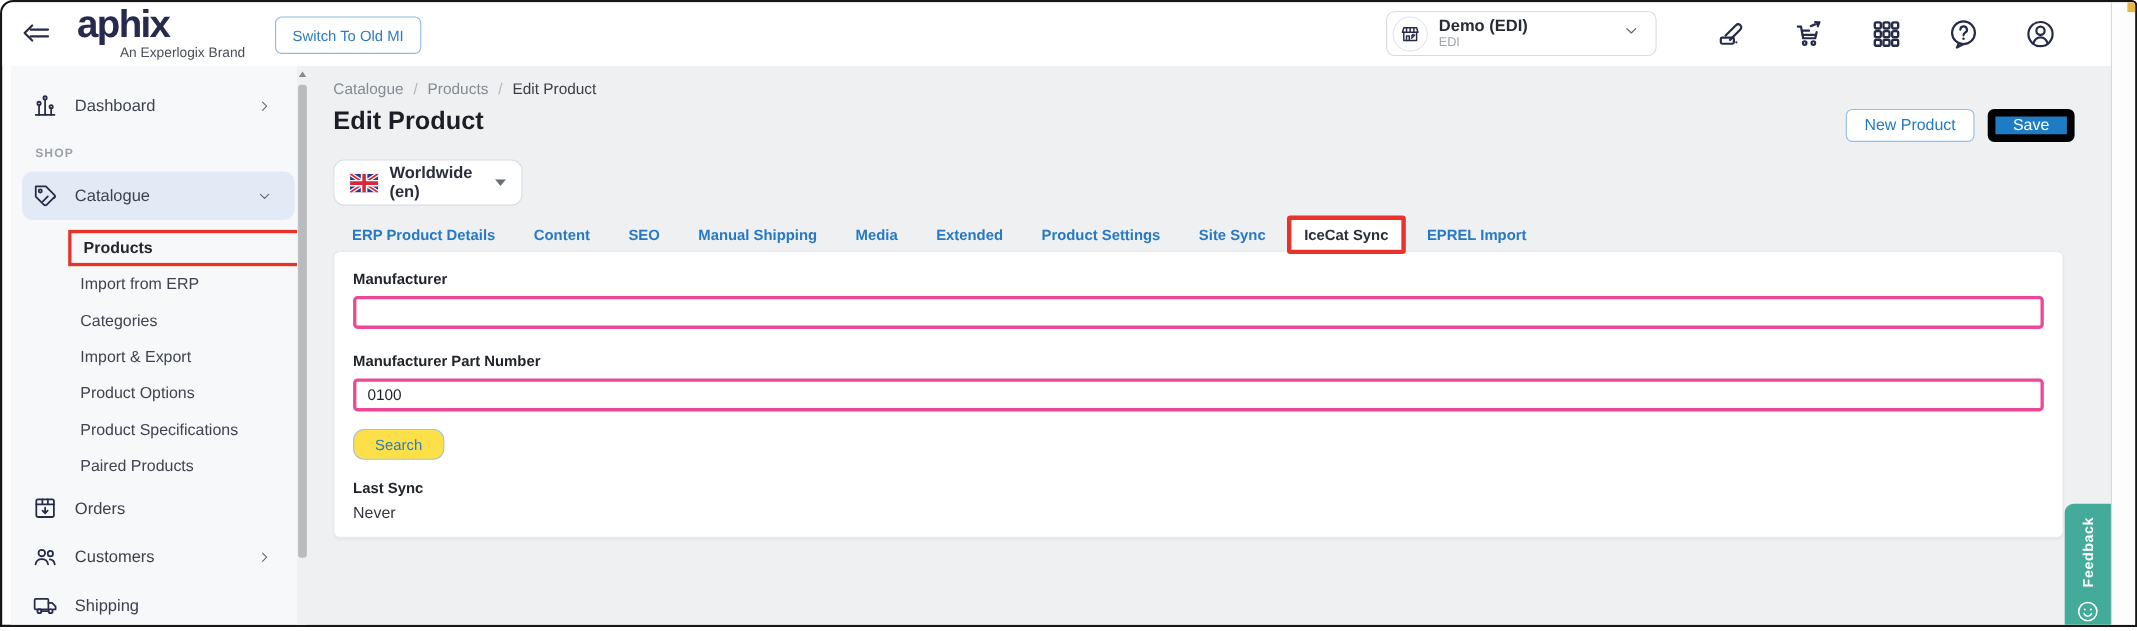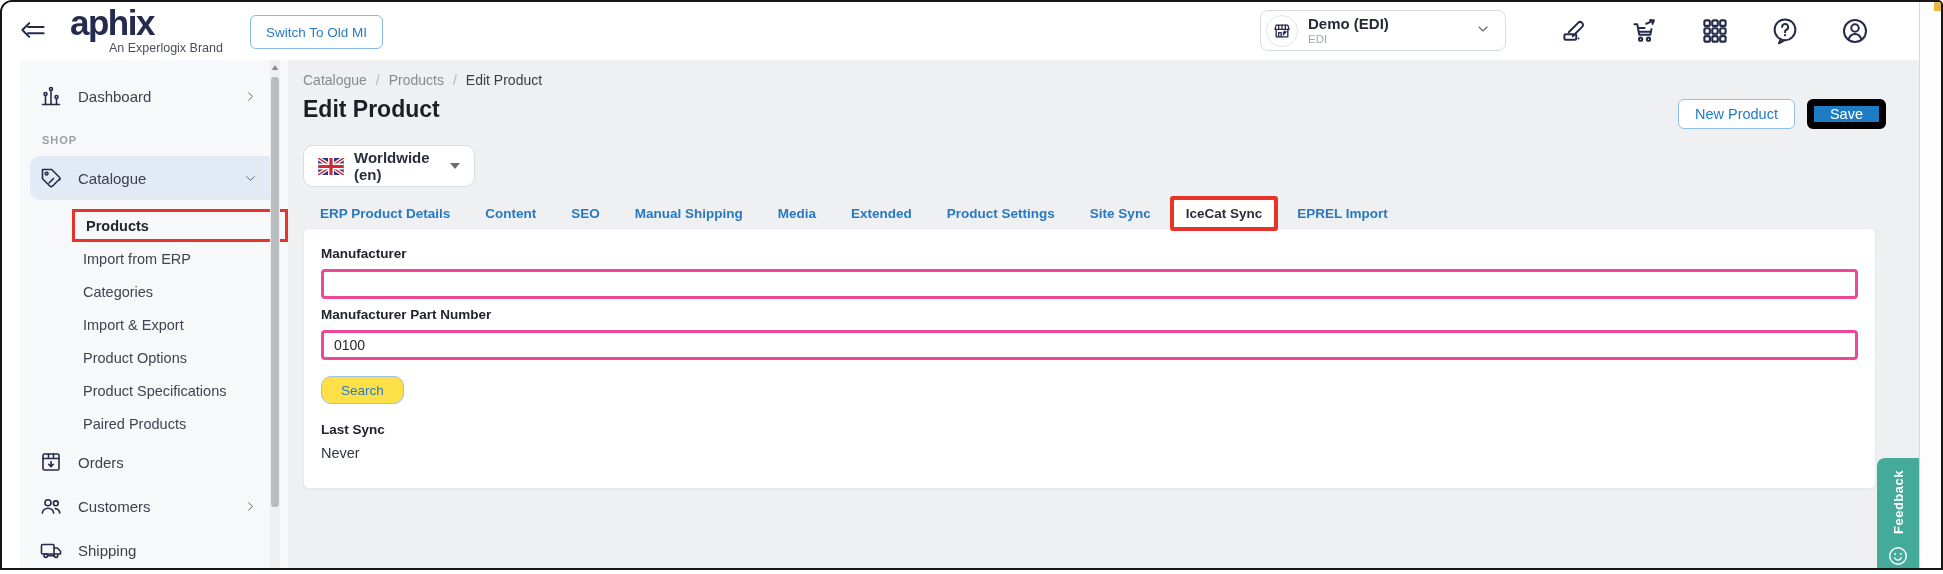--- a/index.html
+++ b/index.html
@@ -19,21 +19,21 @@
   .acct-text{display:flex;flex-direction:column;line-height:1.15;}
   .acct-title{font-size:15px;color:#262a33;font-weight:600;}
   .acct-sub{font-size:11.5px;color:#a0a6ad;}
   .acct-chev{margin-left:auto;color:#5f6670;}
   .acct-chev svg{width:16px;height:16px;}
   .hicons{position:absolute;left:1558px;top:0;height:58px;display:flex;align-items:center;gap:40px;color:#262b49;}
   .hicon{width:30px;height:30px;cursor:pointer;}
   .hicon svg{width:30px;height:30px;}
 
   
-  .sidebar{position:absolute;left:18px;top:58px;width:268px;bottom:0;background:#f7f8f9;z-index:2;}
+  .sidebar{position:absolute;left:8px;top:58px;width:268px;bottom:0;background:#f7f8f9;z-index:2;}
   .ssection{height:32px;margin-top:6px;display:flex;align-items:center;padding-left:22px;font-size:11px;letter-spacing:1px;color:#9ba1ab;font-weight:600;}
   .srow{display:flex;align-items:center;cursor:pointer;color:#3c414d;font-size:15px;}
   .srow.item{height:44px;margin:0 10px;padding:0 14px 0 8px;border-radius:10px;}
   .srow.item:first-child{margin-top:14px;}
   .srow.item.active{background:#e2ebf5;}
   .sicon{width:26px;height:26px;margin-right:14px;color:#262b49;display:flex;align-items:center;justify-content:center;flex:0 0 auto;}
   .sicon svg{width:24px;height:24px;}
   .schev{margin-left:auto;margin-right:6px;color:#5f6670;display:flex;}
   .schev svg{width:15px;height:15px;}
   .srow.child{height:33px;padding-left:63px;font-size:14.5px;color:#3f4450;}
@@ -63,21 +63,21 @@
   .lang-caret svg{width:10px;height:6px;}
 
   .tab-bar{position:absolute;left:40px;top:138px;height:31px;display:flex;gap:35px;align-items:center;z-index:2;}
   .tab{font-size:13.5px;font-weight:600;color:#2779c4;cursor:pointer;line-height:31px;height:31px;}
   .tab.active{position:relative;background:#fff;color:#2b2f38;padding:0 12px;margin:0 -12px;border-radius:6px 6px 0 0;}
   .red-frame{position:absolute;inset:-2px -4px;border:4px solid #e8332a;border-radius:3px;pointer-events:none;}
 
   .card{position:absolute;left:23px;top:168px;right:43px;height:261px;background:#fff;border:1px solid #e8eaed;border-radius:6px;padding:13px 17px;box-shadow:0 1px 2px rgba(0,0,0,.04);}
   .field-label{font-size:13.5px;font-weight:700;color:#21242b;margin-top:4px;}
   .text-input{display:block;width:100%;height:30px;margin-top:8px;border:3px solid #ec4899;border-radius:4px;padding:0 10px;font-size:14px;color:#1f2329;font-family:inherit;background:#fff;}
-  .field-label.second{margin-top:8px;}
+  .field-label.second{margin-top:22px;}
   .search-btn{margin-top:16px;height:28px;padding:0 19px;background:#fde047;border:1px solid #9dc3e8;border-radius:10px;color:#2b7bc3;font-size:13.5px;cursor:pointer;font-family:inherit;}
   .lastsync-label{margin-top:18px;font-size:13.5px;font-weight:700;color:#21242b;}
   .lastsync-value{margin-top:8px;font-size:14.5px;color:#33373f;}
 
   
   .right-strip{position:absolute;left:1917px;top:0;width:26px;height:574px;background:#fdfdfd;border-left:1px solid #d8d8d8;z-index:4;}
   .scroll-marker{position:absolute;right:0px;top:0px;width:11px;height:9px;background:#eab744;}
   .feedback-tab{position:absolute;left:1875px;top:456px;width:42px;height:118px;background:#44ab9a;border-radius:8px 0 0 8px;z-index:5;display:flex;flex-direction:column;align-items:center;justify-content:space-between;padding:12px 0 8px;cursor:pointer;}
   .feedback-label{writing-mode:vertical-rl;transform:rotate(180deg);color:#fff;font-size:13px;font-weight:700;letter-spacing:.5px;}
   .smiley{width:24px;height:24px;color:#fff;display:flex;}

